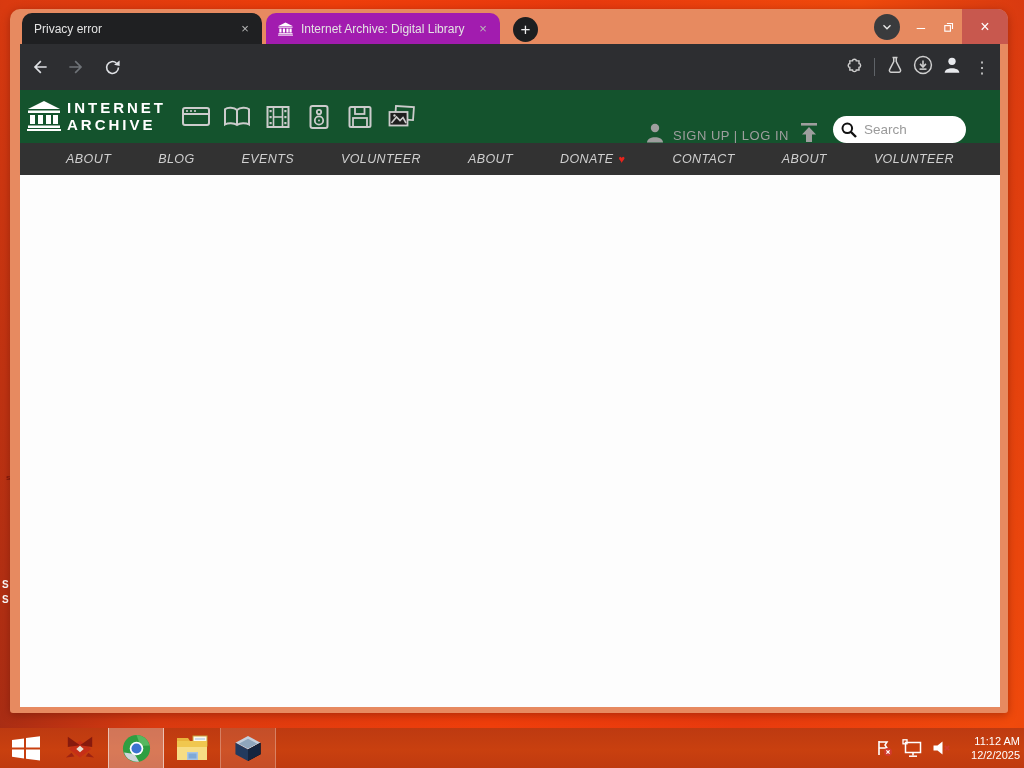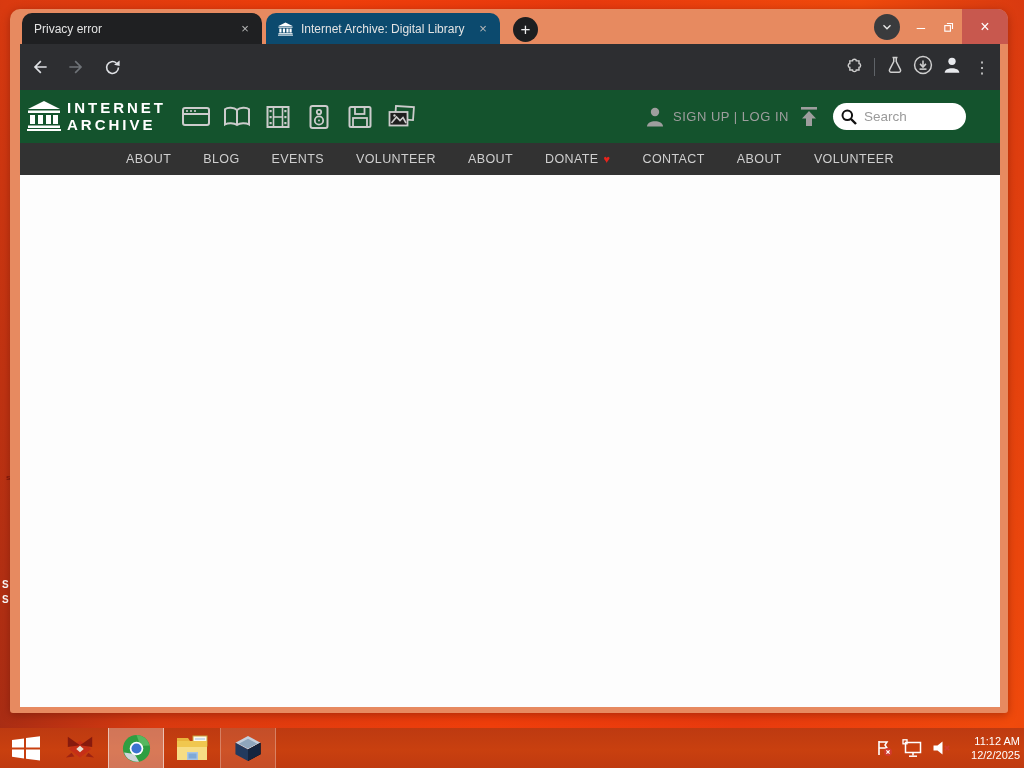--- a/index.html
+++ b/index.html
@@ -8,21 +8,21 @@
     background:linear-gradient(78deg,#a62c14 0%,#d93a10 14%,#ef3e0b 42%,#e83a0e 63%,#f04a0c 86%,#d93a10 100%);}
   .frag{position:absolute;font-size:10px;color:#fff;font-weight:bold;line-height:1;}
   .frag.dark{color:#7e180c;font-size:8px;}
 
   
   .window{position:absolute;left:10px;top:9px;width:998px;height:704px;
     background:#e78a60;border-radius:10px 10px 3px 3px;box-shadow:0 2px 8px rgba(60,10,0,.35);}
   .titlebar{position:absolute;left:0;top:0;width:100%;height:35px;}
   .tab{position:absolute;top:4px;height:31px;background:#1f2022;border-radius:10px 10px 0 0;
     display:flex;align-items:center;padding:0 8px 0 12px;color:#dcdcdc;font-size:12px;}
-  .tab.active{background:#0c4a6e;}
+  .tab.active{background:#a21caf;}
   .tab .title{flex:1;white-space:nowrap;overflow:hidden;color:#e3e3e3;}
   .tab .close{width:18px;height:18px;border-radius:50%;display:flex;align-items:center;justify-content:center;
     color:#b9b9b9;font-size:13px;margin-left:6px;}
   .favicon{width:15px;height:14px;margin-right:8px;flex:0 0 auto;}
   .newtab{position:absolute;left:503px;top:8px;width:25px;height:25px;border-radius:50%;
     background:#1d1e20;color:#eee;font-size:17px;display:flex;align-items:center;justify-content:center;line-height:1;}
   .tabsearch{position:absolute;left:864px;top:5px;width:26px;height:26px;border-radius:50%;background:#3a3b3d;
     display:flex;align-items:center;justify-content:center;}
   .wc{position:absolute;top:0;height:35px;display:flex;align-items:center;justify-content:center;color:#fff;}
   .wc.min{left:898px;width:26px;font-size:15px;}
@@ -42,26 +42,26 @@
   .sep{width:1px;height:18px;background:#5f6368;margin:0 3px;}
   .dots{color:#cfcfcf;font-size:16px;letter-spacing:0;padding:0 4px;}
 
   
   .ia-header{position:relative;height:53px;background:#14532d;flex:0 0 auto;}
   .ia-logo{position:absolute;left:7px;top:10px;}
   .wordmark{position:absolute;left:47px;top:9px;color:#fff;font-family:"DejaVu Serif","Liberation Serif",serif;
     font-size:15px;font-weight:bold;letter-spacing:3px;line-height:1.15;}
   .media-row{position:absolute;left:162px;top:0;height:53px;display:flex;align-items:center;gap:13px;}
   .media-btn{width:28px;height:53px;display:flex;align-items:center;justify-content:center;}
-  .ia-right{position:absolute;left:625px;top:0;height:53px;display:flex;align-items:center;gap:8px;}
+  .ia-right{position:absolute;left:625px;top:0;height:53px;display:flex;align-items:flex-end;gap:8px;}
   .auth{color:#9e9e9e;font-size:13px;letter-spacing:.5px;white-space:nowrap;}
   .ia-search{width:133px;height:27px;background:#fff;border-radius:14px;display:flex;align-items:center;padding:12px 8px;margin-left:4px;}
   .ia-search input{border:0;outline:0;width:86px;font-size:13.5px;color:#333;background:transparent;margin-left:5px;}
   .ia-search input::placeholder{color:#9a9a9a;}
-  .ia-nav{height:32px;background:#323232;display:flex;align-items:center;justify-content:center;gap:32px;flex:0 0 auto;}
+  .ia-nav{height:32px;background:#323232;display:flex;align-items:center;justify-content:center;gap:47px;flex:0 0 auto;font-style:italic;}
   .nav-link{color:#cfcfcf;font-size:12.5px;letter-spacing:.4px;white-space:nowrap;display:flex;align-items:center;gap:5px;}
   .heart{color:#e8241c;font-size:11px;}
   .page{flex:1;background:#fdfdfd;}
 
   
   .taskbar{position:absolute;left:0;bottom:0;width:1024px;height:40px;
     background:linear-gradient(#bd3a11,#c9400f 55%,#bf3a10);display:flex;align-items:center;margin-top:24px;}
   .tb-btn{height:40px;display:flex;align-items:center;justify-content:center;}
   .tb-btn.start{width:52px;}
   .tb-btn.app{width:56px;}

